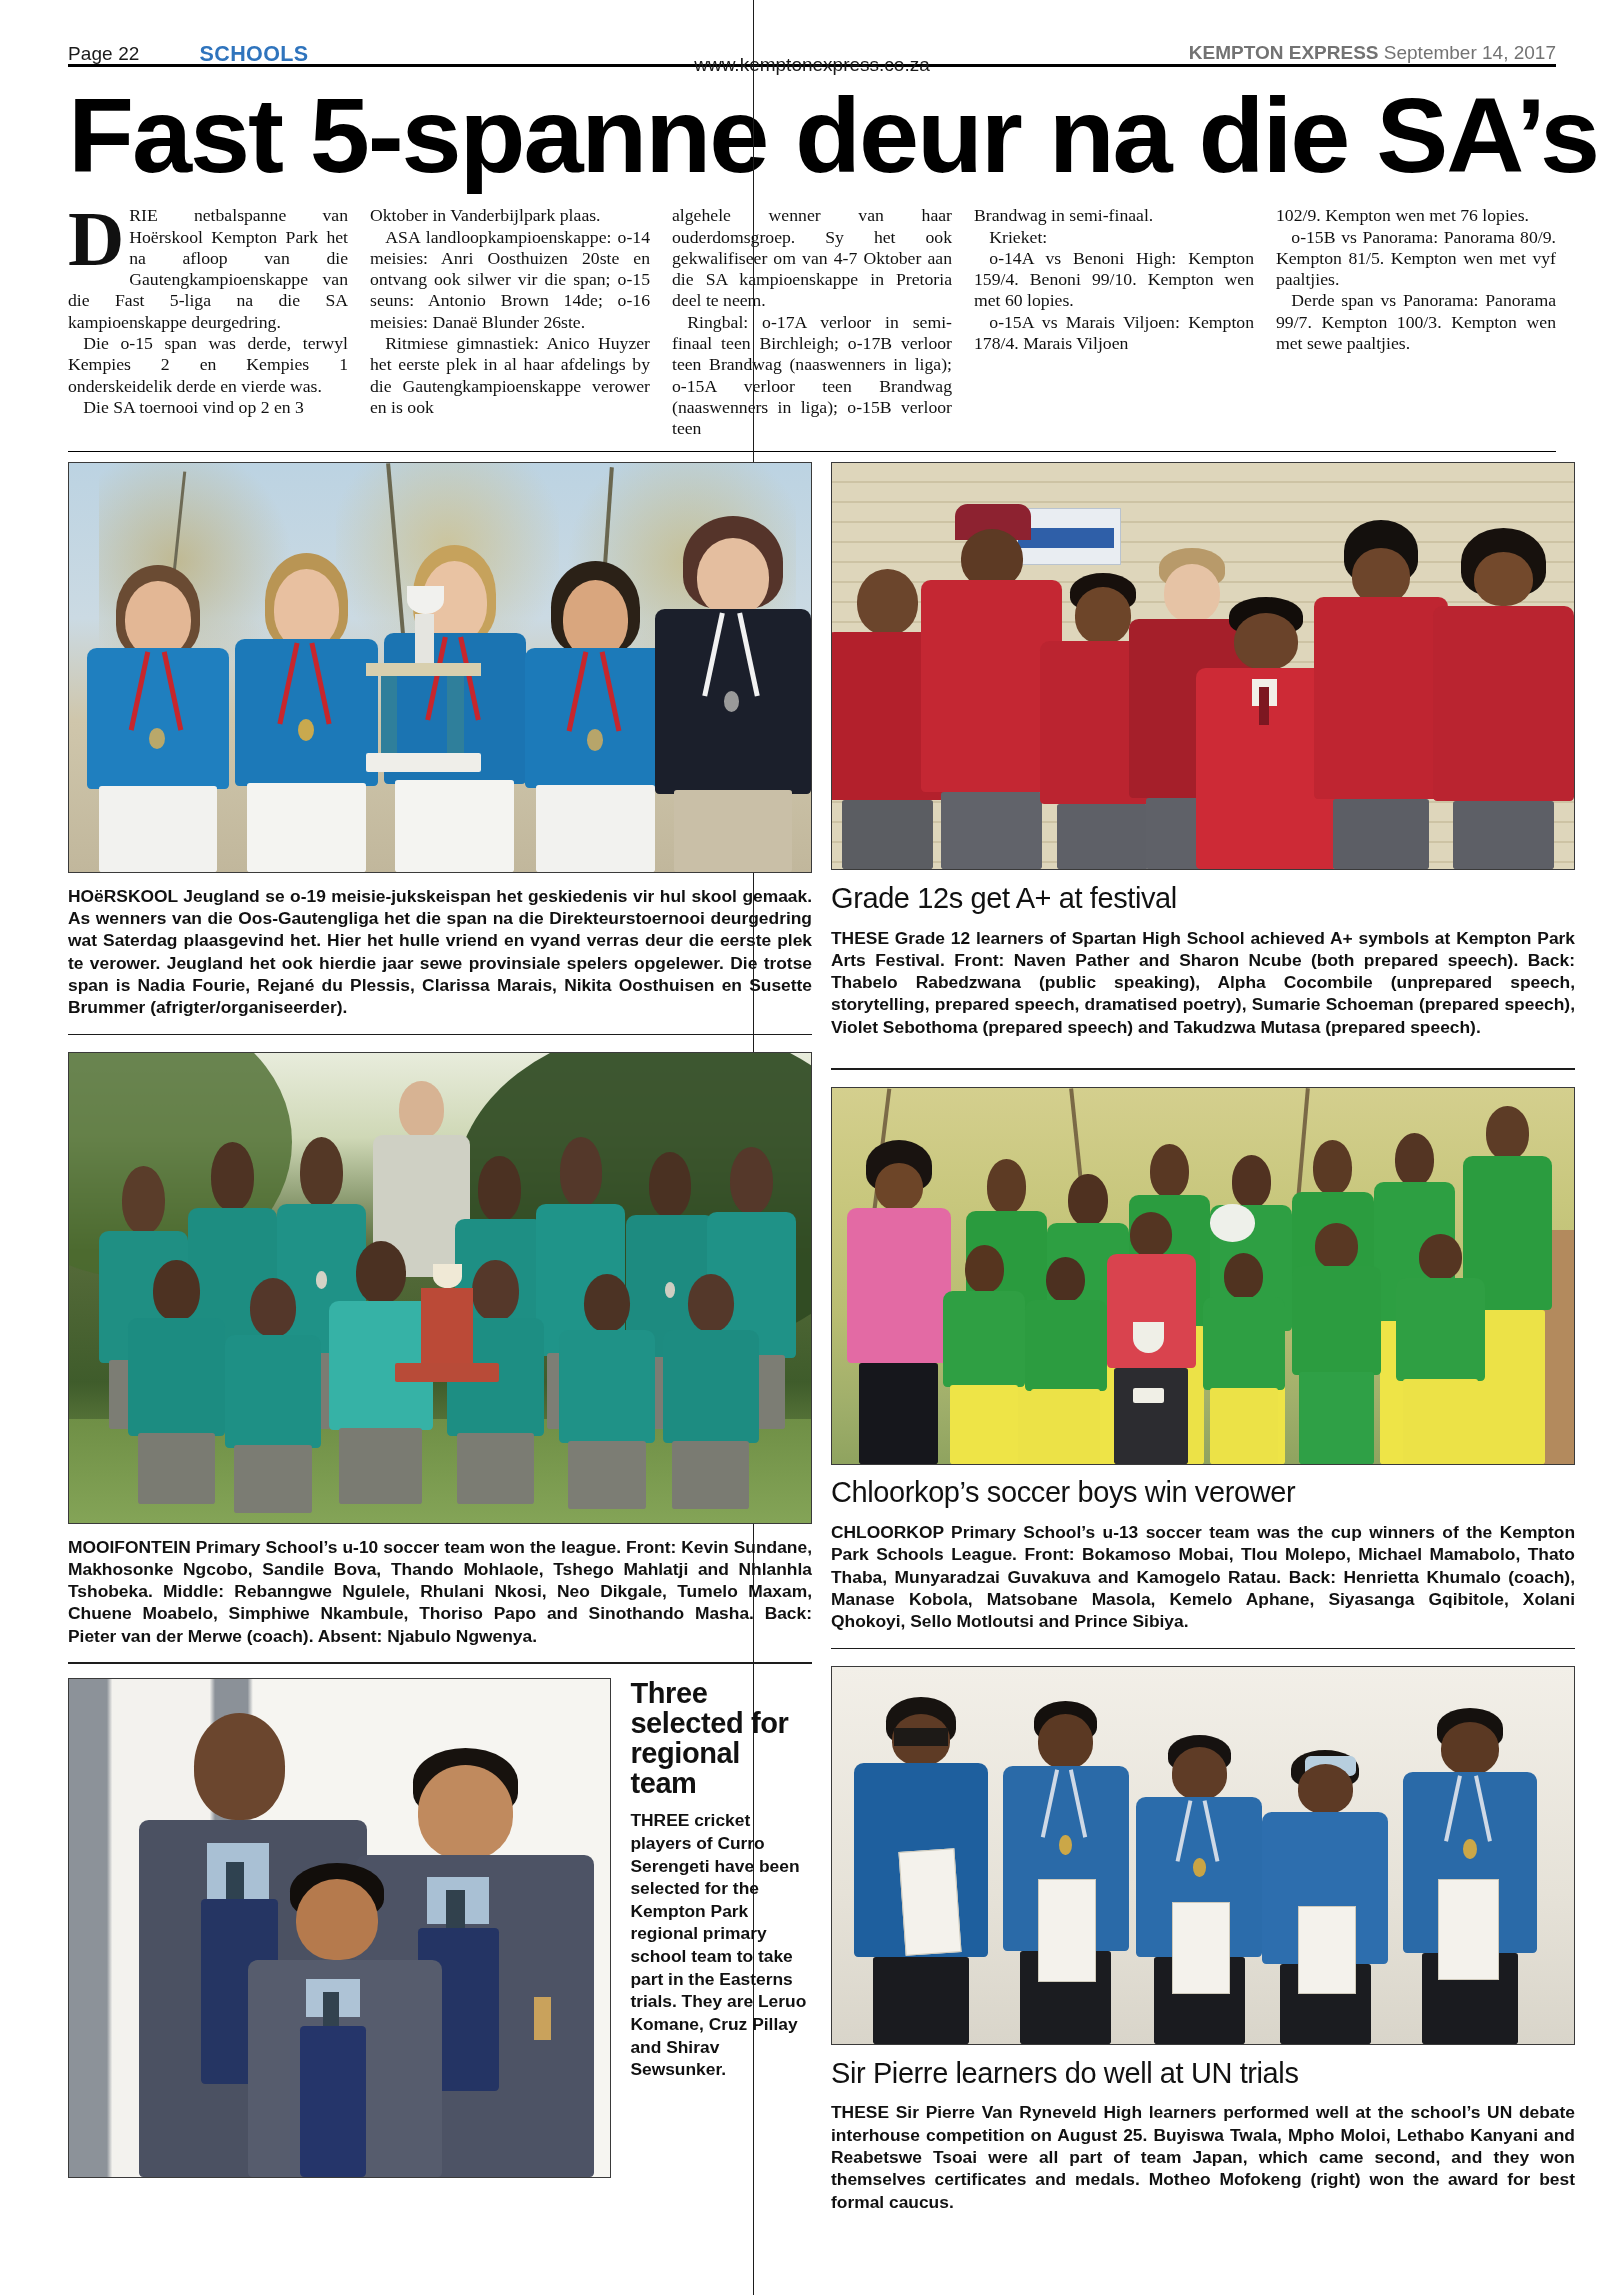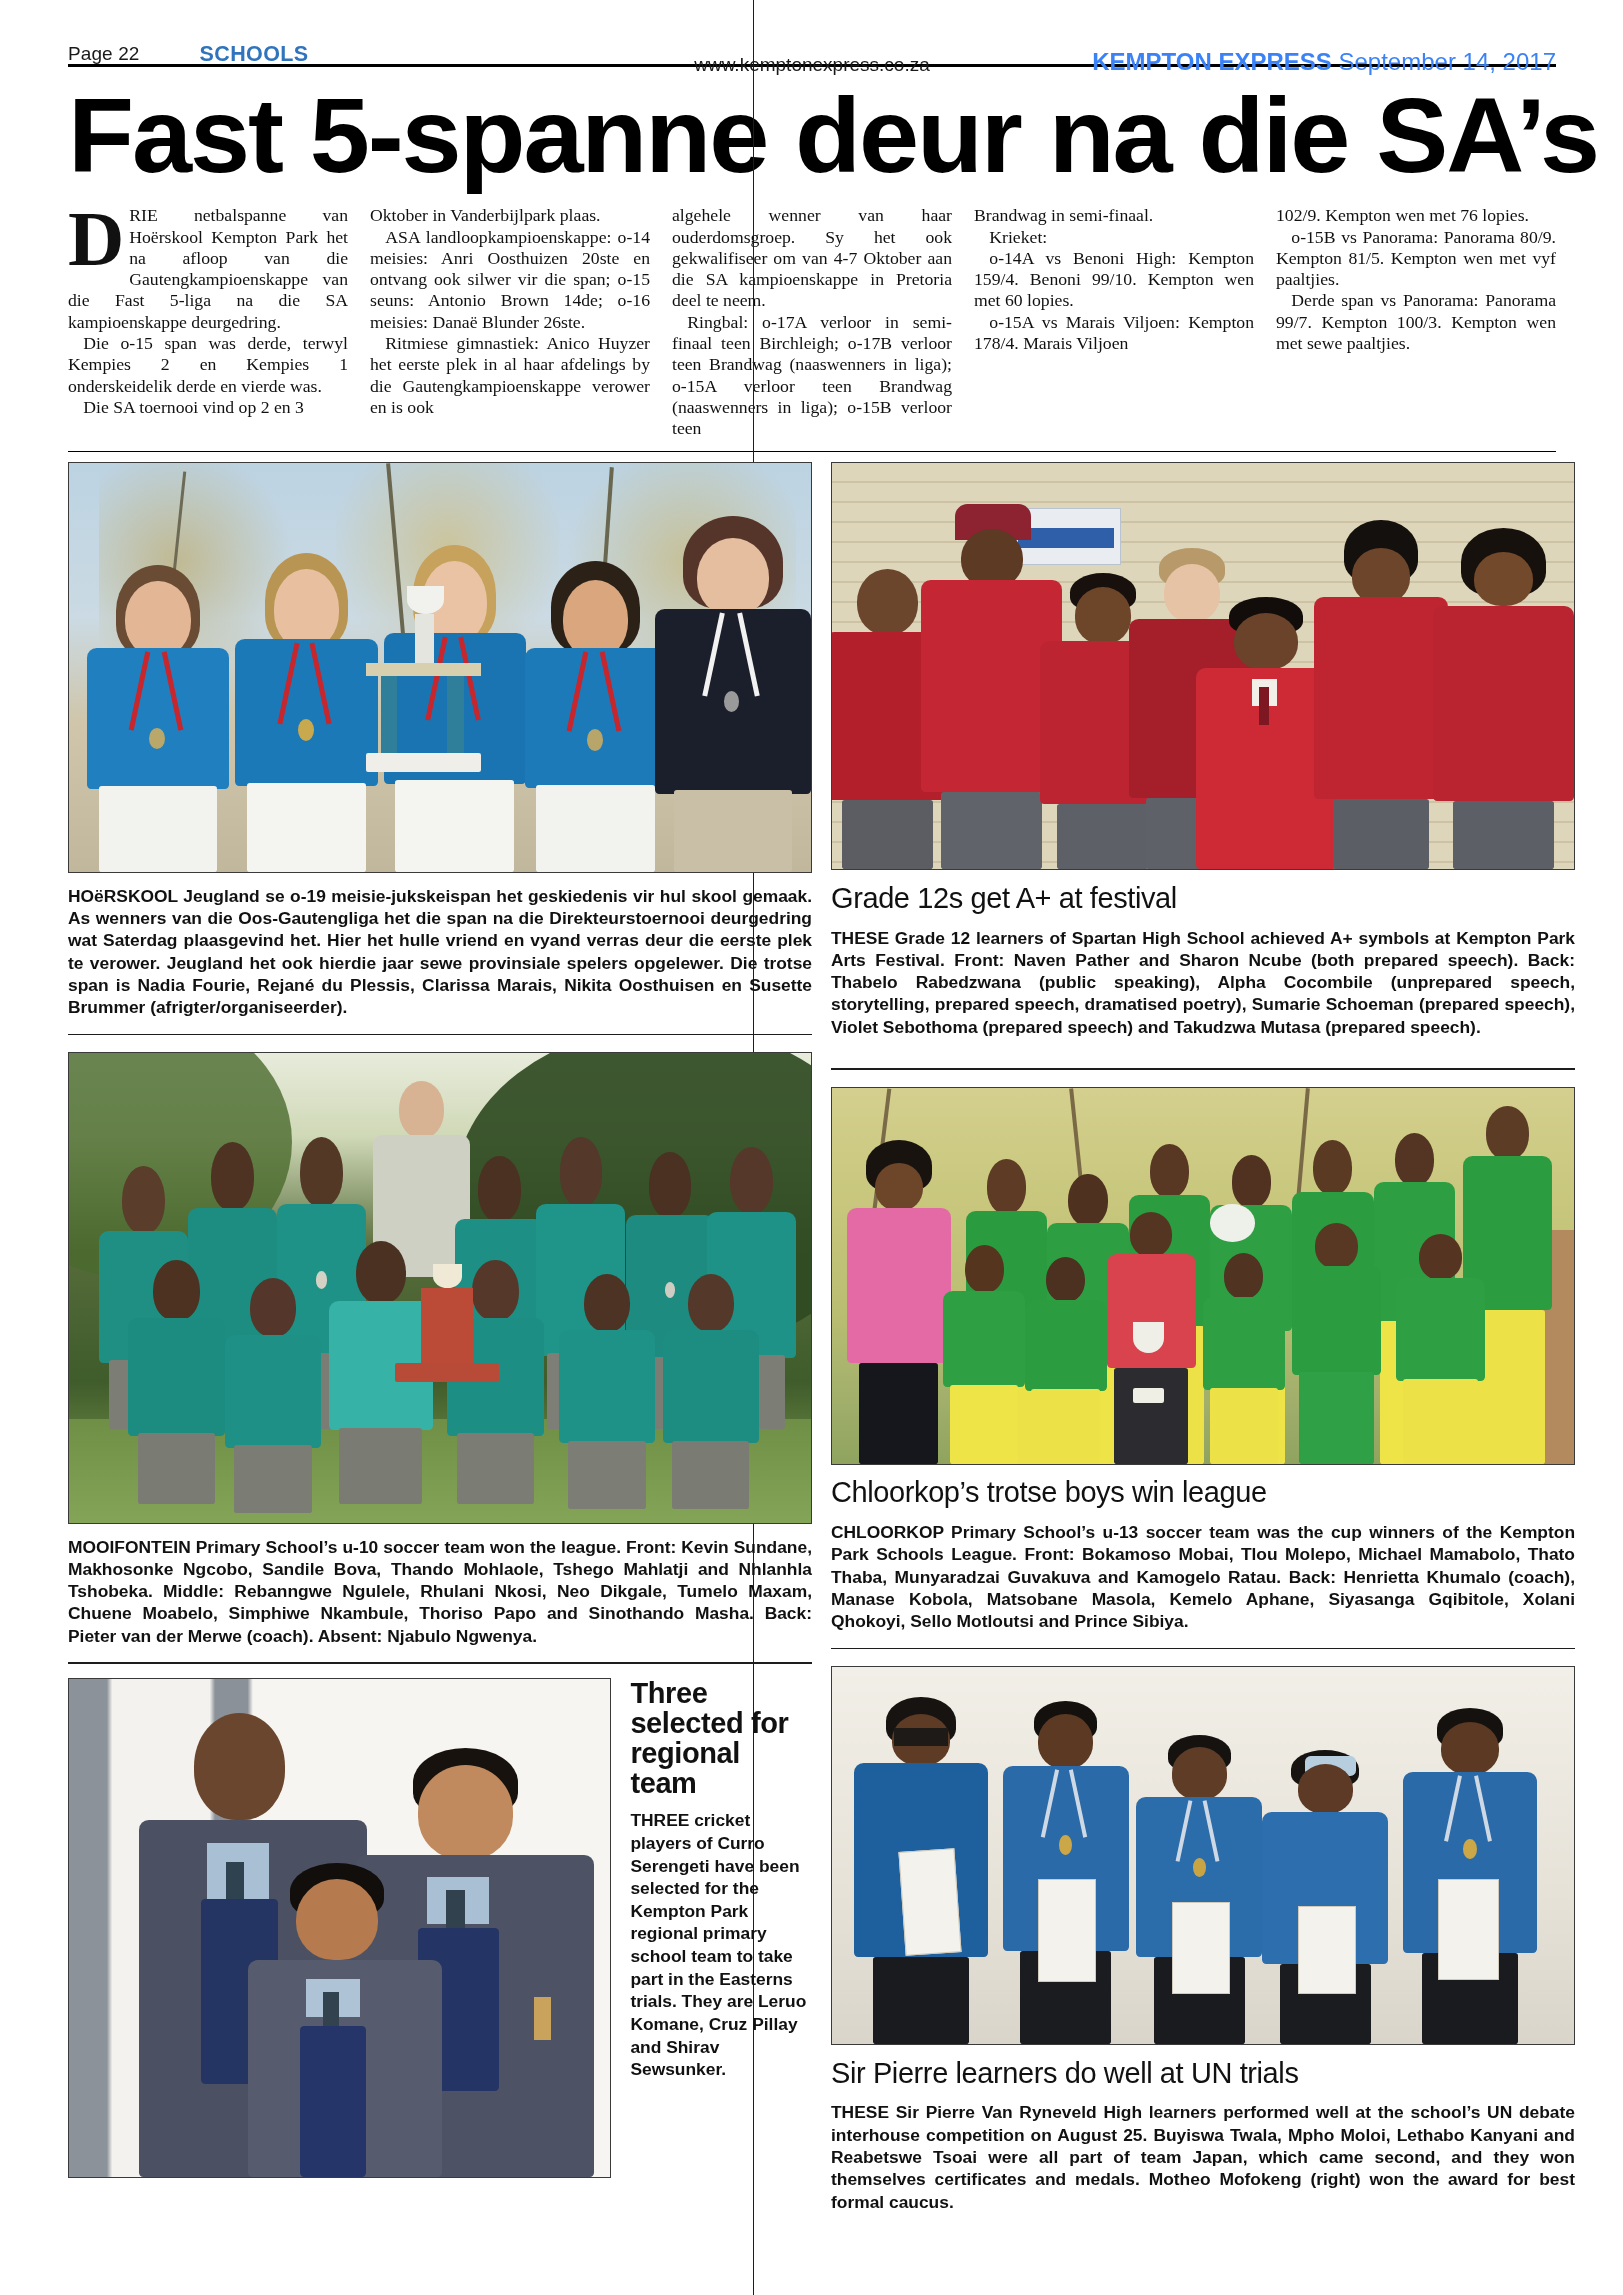--- a/index.html
+++ b/index.html
@@ -26,22 +26,22 @@
   .mh-page { font-size: 19px; color: #1a1a1a; letter-spacing: 0.1px; }
   .mh-section {
     font-size: 21.5px; font-weight: bold; color: #2f74bd;
     margin-left: 60px; letter-spacing: 0.4px;
   }
   .mh-url {
     position: absolute; left: 50%; transform: translateX(-50%);
     top: 54px; font-size: 19px; color: #1a1a1a;
   }
   .mh-right {
-    position: absolute; right: 0; top: 48px;
-    font-size: 24px; color: #3b82f6;
+    position: absolute; right: 0; top: 42px;
+    font-size: 19px; color: #737373;
   }
   .mh-right .pub { font-weight: bold; }
   .rule-thick {
     height: 3.5px; background: #000; margin-top: 9.7px;
   }
 
   
   .headline {
     font-family: "Liberation Sans", sans-serif;
     font-weight: bold;
@@ -565,21 +565,21 @@
             <div class="legs" style="left:8%;top:62%;width:84%;height:38%;background:#2fa046"></div>
           </div>
           <div class="fig" style="left:76%;top:39%;width:12%;height:61%">
             <div class="head" style="left:26%;top:0;width:48%;height:20%;background:#553522"></div>
             <div class="torso" style="left:0;top:19%;width:100%;height:45%;background:#2f9f43"></div>
             <div class="legs" style="left:8%;top:63%;width:84%;height:37%;background:#ece247"></div>
           </div>
         </div>
       </div>
 
-      <h2 class="cap-title">Chloorkop’s trotse boys win league</h2>
+      <h2 class="cap-title">Chloorkop’s soccer boys win verower</h2>
       <p class="cap-body">CHLOORKOP Primary School’s u-13 soccer team was the cup winners of the Kempton Park Schools League. Front: Bokamoso Mobai, Tlou Molepo, Michael Mamabolo, Thato Thaba, Munyaradzai Guvakuva and Kamogelo Ratau. Back: Henrietta Khumalo (coach), Manase Kobola, Matsobane Masola, Kemelo Aphane, Siyasanga Gqibitole, Xolani Qhokoyi, Sello Motloutsi and Prince Sibiya.</p>
       <div class="hr-thin hr-gap"></div>
 
       <div class="photo" style="height:379px;margin-top:16.7px">
         <div class="scene">
           <div class="sky" style="background:linear-gradient(#f2efe8,#e6e2d8 60%,#d9d5ca)"></div>
           <div class="fig" style="left:3%;top:8%;width:18%;height:92%">
             <div class="hair" style="left:24%;top:0;width:52%;height:14%;background:#171310"></div>
             <div class="head" style="left:28%;top:5%;width:44%;height:15%;background:#5e3b25"></div>
             <div style="position:absolute;left:30%;top:9%;width:40%;height:5%;background:#1d1a17"></div>

